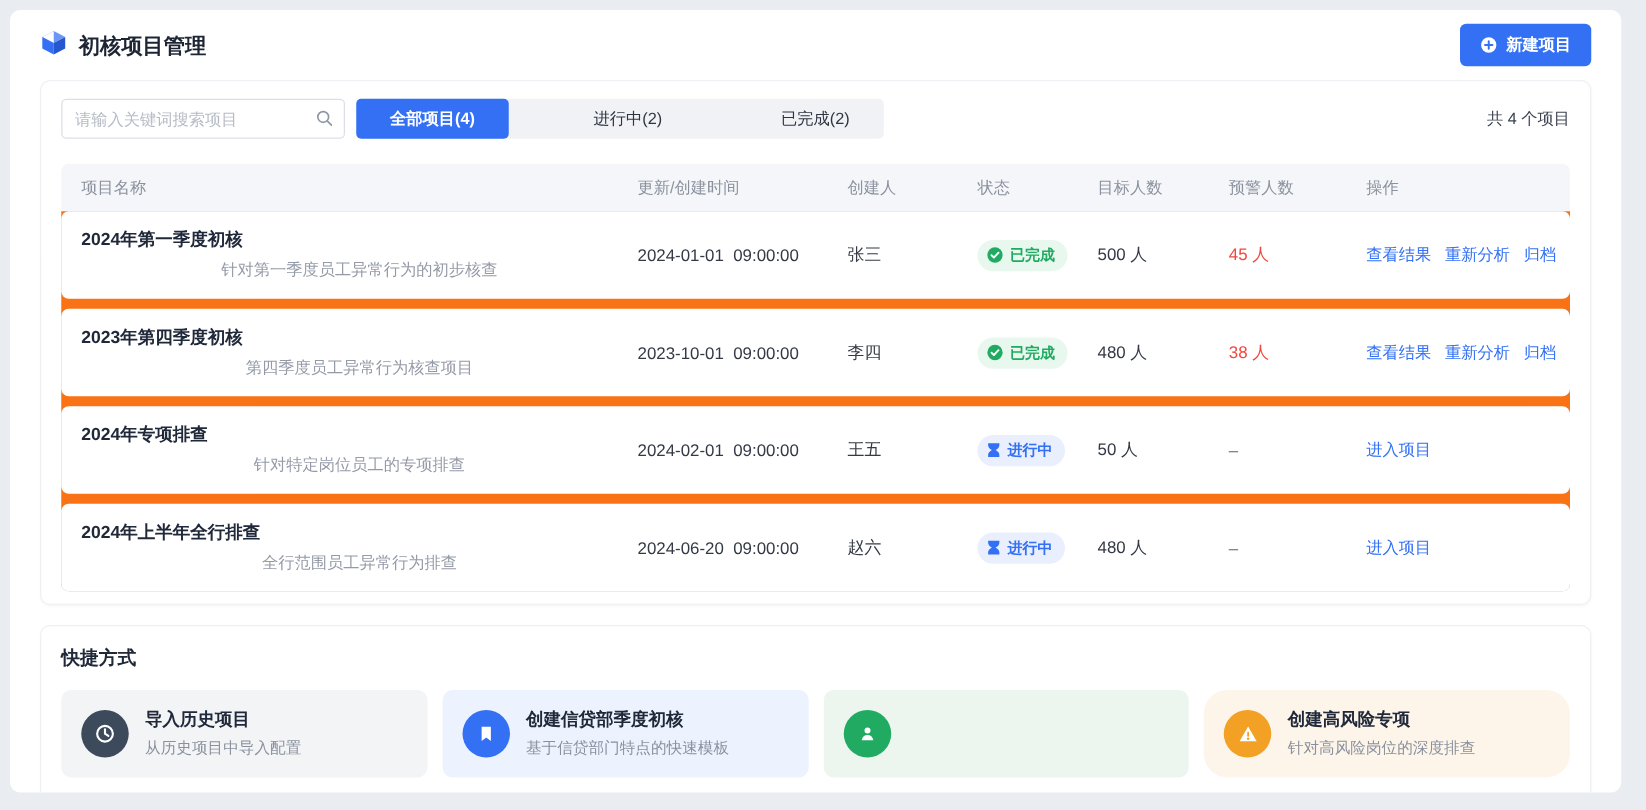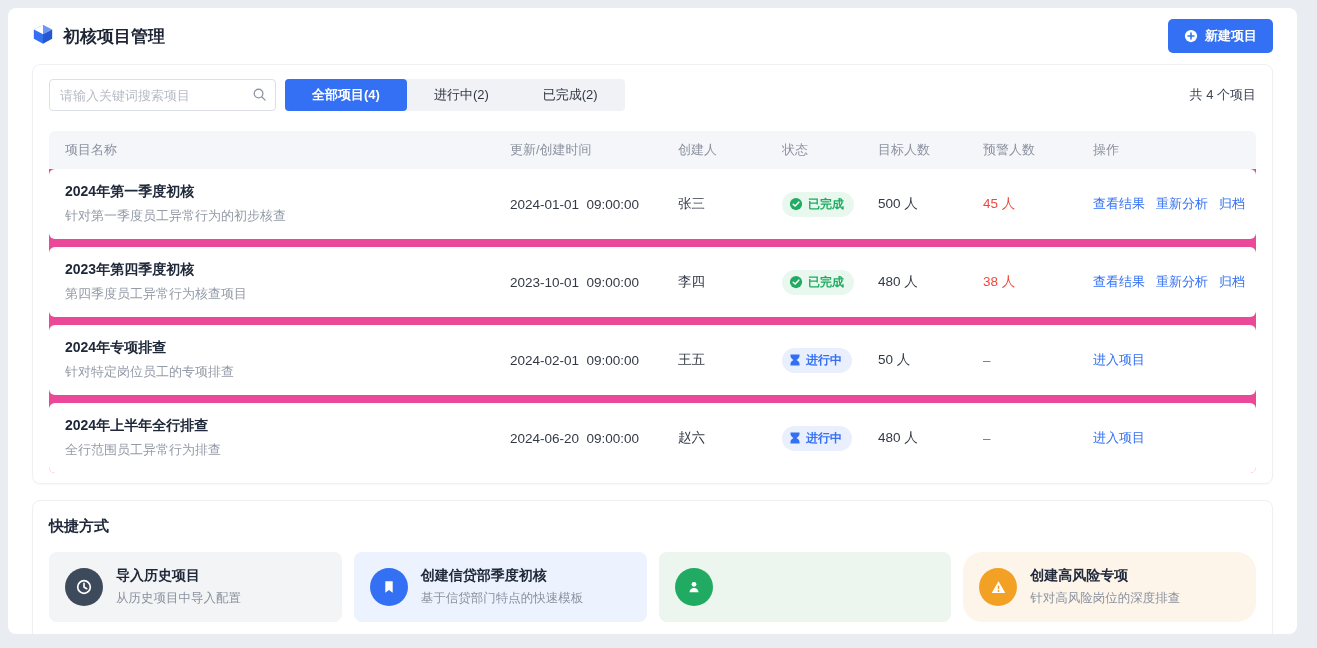--- a/index.html
+++ b/index.html
@@ -28,40 +28,40 @@
   .main-card { border:1px solid #eef0f4; border-radius:8px; padding:14px 16px 10px; box-shadow:0 1px 2px rgba(31,41,61,.03); }
   .toolbar { display:flex; align-items:center; margin-bottom:20px; }
   .search-box { position:relative; width:227px; margin-right:9px; }
   .search-box input {
     width:100%; height:32px; border:1px solid #dcdfe5; border-radius:4px;
     padding:0 30px 0 10px; font-size:13px; color:#333; outline:none;
     font-family:inherit;
   }
   .search-box input::placeholder { color:#b6bcc6; }
   .search-icon { position:absolute; right:9px; top:8px; }
-  .tabs { display:flex; background:#f1f2f5; border-radius:4px; }
+  .tabs { display:flex; background:#f1f2f5; border-radius:4px;gap:41px; }
   .tab { padding:7px 27px; font-size:13px; color:#2e3542; border-radius:4px; cursor:pointer; white-space:nowrap; }
   .tab.active { background:var(--accent); color:#fff; font-weight:700; }
   .count { margin-left:auto; font-size:13px; color:#3d4452; }
 
   
   .grid-row {
     display:grid;
     grid-template-columns: 1fr 168px 104px 96px 105px 110px 163px;
     align-items:center;
   }
   .thead {
     background:#f4f6f9; border-radius:6px 6px 0 0; height:38px;
     padding:0 0 0 16px; font-size:13px; color:#8b919e;
   }
-  .tbody { background:#ec4899; border-radius:0 0 6px 6px; }
+  .tbody { background:#f97316; border-radius:0 0 6px 6px; }
   .row { background:#fff; border-radius:6px; height:70px; padding-left:16px; margin-top:8px; }
   .row:first-child { margin-top:0; }
   .cell-name .name { font-size:14px; font-weight:700; color:#20293a; margin-bottom:6px; }
-  .cell-name .desc { font-size:13px; color:#949ba7; }
+  .cell-name .desc { font-size:13px; color:#949ba7;text-align:center; }
   .cell-time { font-size:13.5px; color:#333a45; white-space:pre-wrap; }
   .cell-plain { font-size:13.5px; color:#333a45; }
   .badge {
     display:inline-flex; align-items:center; gap:5px;
     font-size:12px; padding:4px 10px 4px 7px; border-radius:999px; font-weight:700;
   }
   .badge.done { background:#e9f8ef; color:var(--green); }
   .badge.progress { background:#e9effd; color:var(--accent); }
   .warn-red { font-size:13.5px; color:var(--red); }
   .warn-dash { font-size:13.5px; color:#6b7280; }

